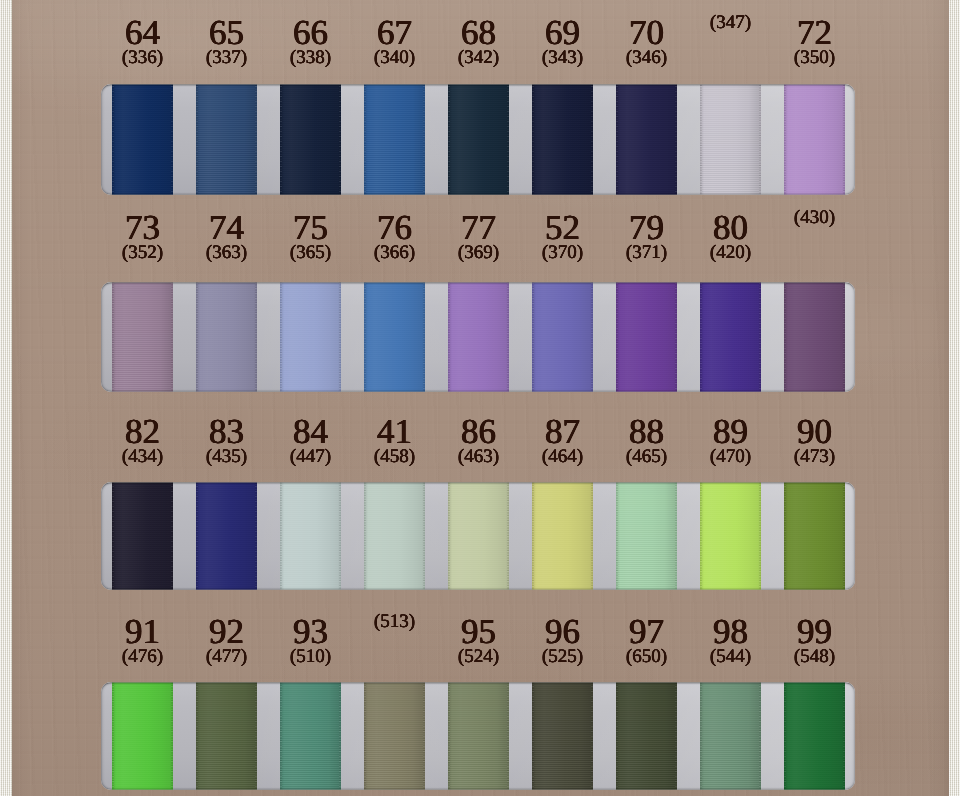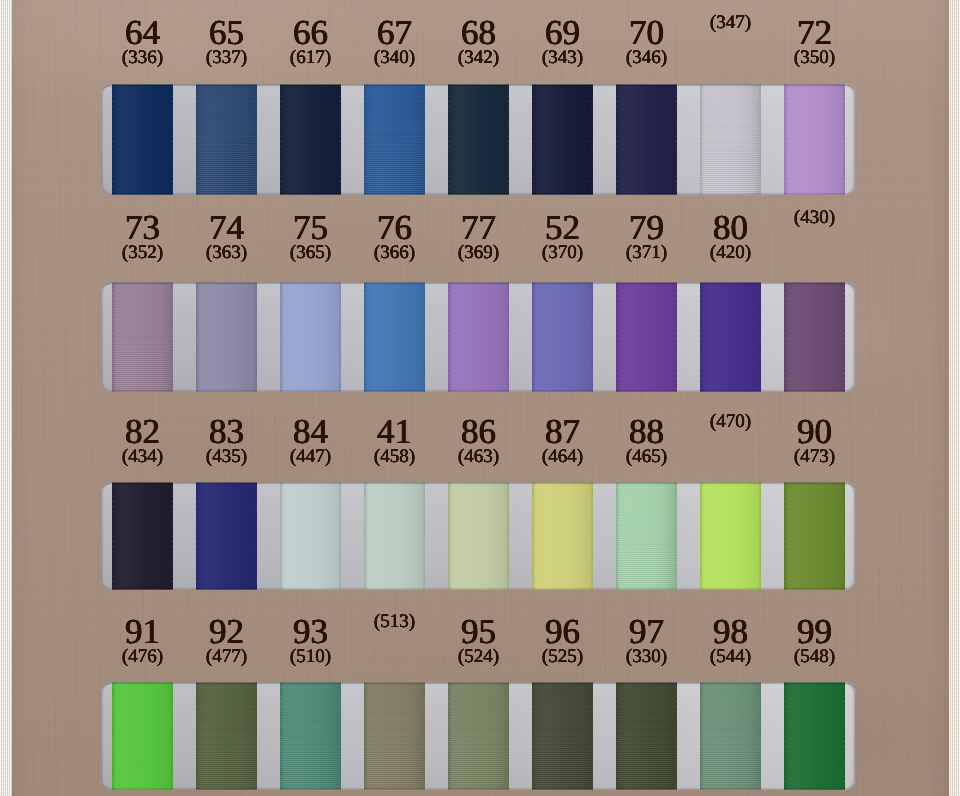--- a/index.html
+++ b/index.html
@@ -128,21 +128,21 @@
         <div class="lab" style="left:142.5px;top:15px">
           <span class="big">64</span>
           <span class="small">(336)</span>
         </div>
         <div class="lab" style="left:226.5px;top:15px">
           <span class="big">65</span>
           <span class="small">(337)</span>
         </div>
         <div class="lab" style="left:310.5px;top:15px">
           <span class="big">66</span>
-          <span class="small">(617)</span>
+          <span class="small">(338)</span>
         </div>
         <div class="lab" style="left:394.5px;top:15px">
           <span class="big">67</span>
           <span class="small">(340)</span>
         </div>
         <div class="lab" style="left:478.5px;top:15px">
           <span class="big">68</span>
           <span class="small">(342)</span>
         </div>
         <div class="lab" style="left:562.5px;top:15px">
@@ -359,20 +359,21 @@
         </div>
         <div class="lab" style="left:562.5px;top:414px">
           <span class="big">87</span>
           <span class="small">(464)</span>
         </div>
         <div class="lab" style="left:646.5px;top:414px">
           <span class="big">88</span>
           <span class="small">(465)</span>
         </div>
         <div class="lab" style="left:730.5px;top:414px">
+          <span class="big">89</span>
           <span class="small">(470)</span>
         </div>
         <div class="lab" style="left:814.5px;top:414px">
           <span class="big">90</span>
           <span class="small">(473)</span>
         </div>
       </div>
       <div class="win" style="left:101px;top:482px;width:754px;height:108px">
         <div class="backing"></div>
         <div class="rib satin" style="left:11px;width:61px;background:#1f1c2e">
@@ -461,21 +462,21 @@
         <div class="lab" style="left:478.5px;top:614px">
           <span class="big">95</span>
           <span class="small">(524)</span>
         </div>
         <div class="lab" style="left:562.5px;top:614px">
           <span class="big">96</span>
           <span class="small">(525)</span>
         </div>
         <div class="lab" style="left:646.5px;top:614px">
           <span class="big">97</span>
-          <span class="small">(330)</span>
+          <span class="small">(650)</span>
         </div>
         <div class="lab" style="left:730.5px;top:614px">
           <span class="big">98</span>
           <span class="small">(544)</span>
         </div>
         <div class="lab" style="left:814.5px;top:614px">
           <span class="big">99</span>
           <span class="small">(548)</span>
         </div>
       </div>

